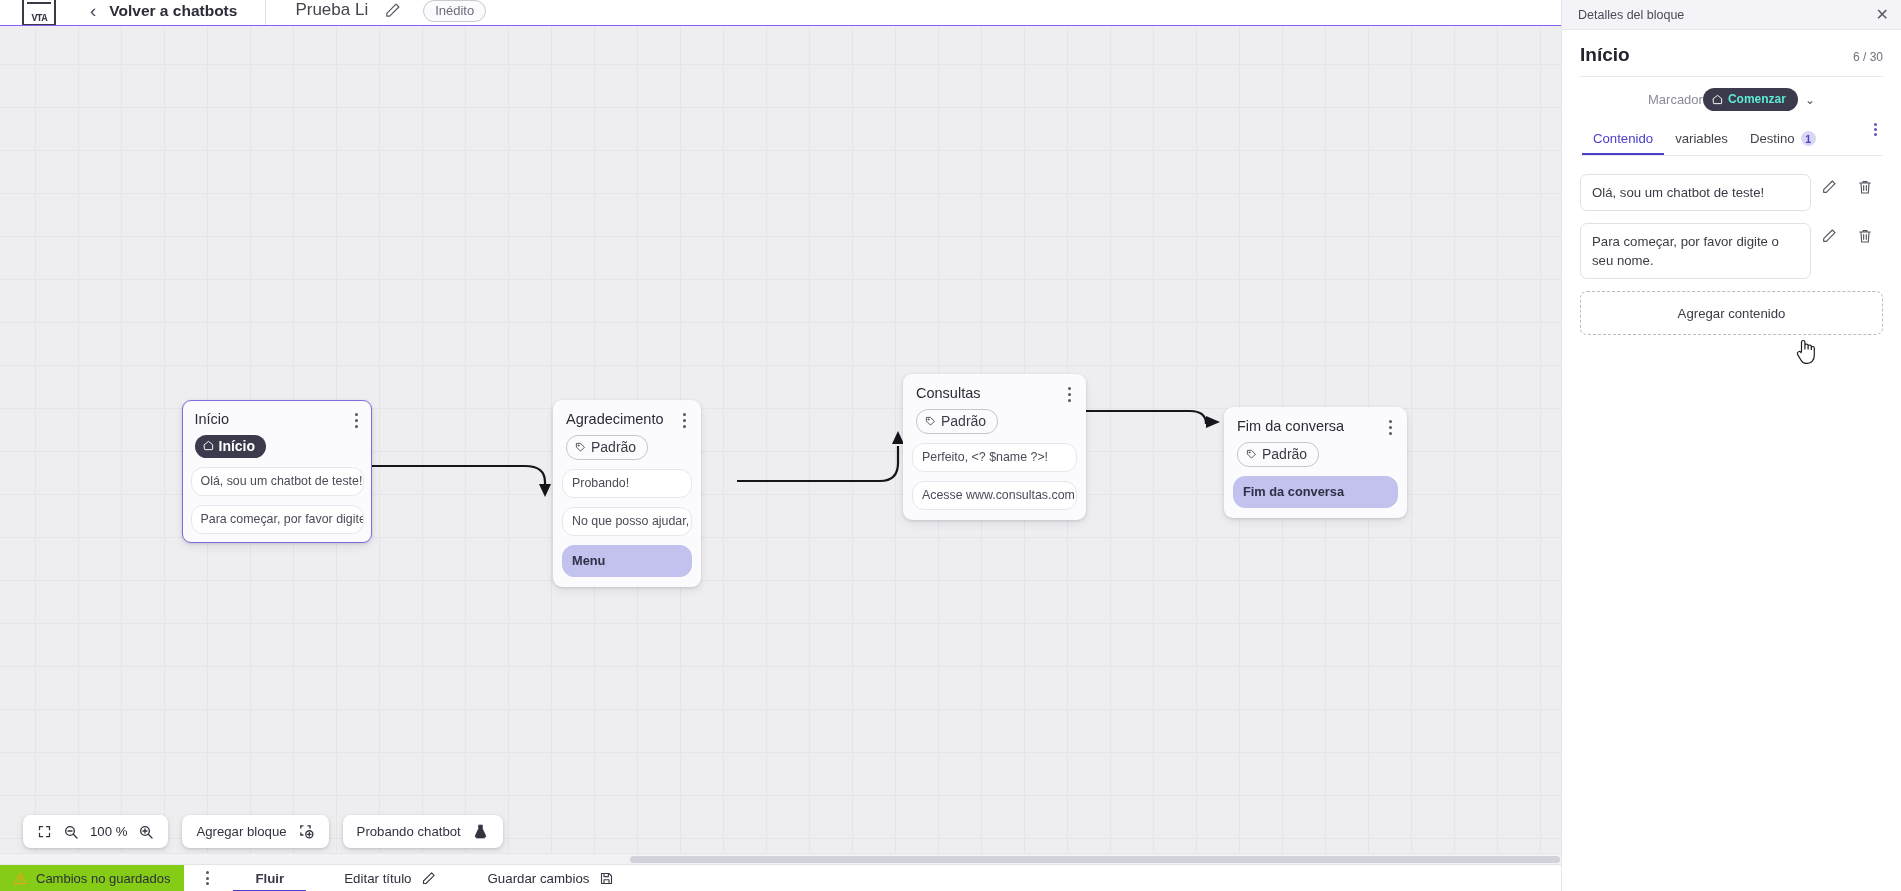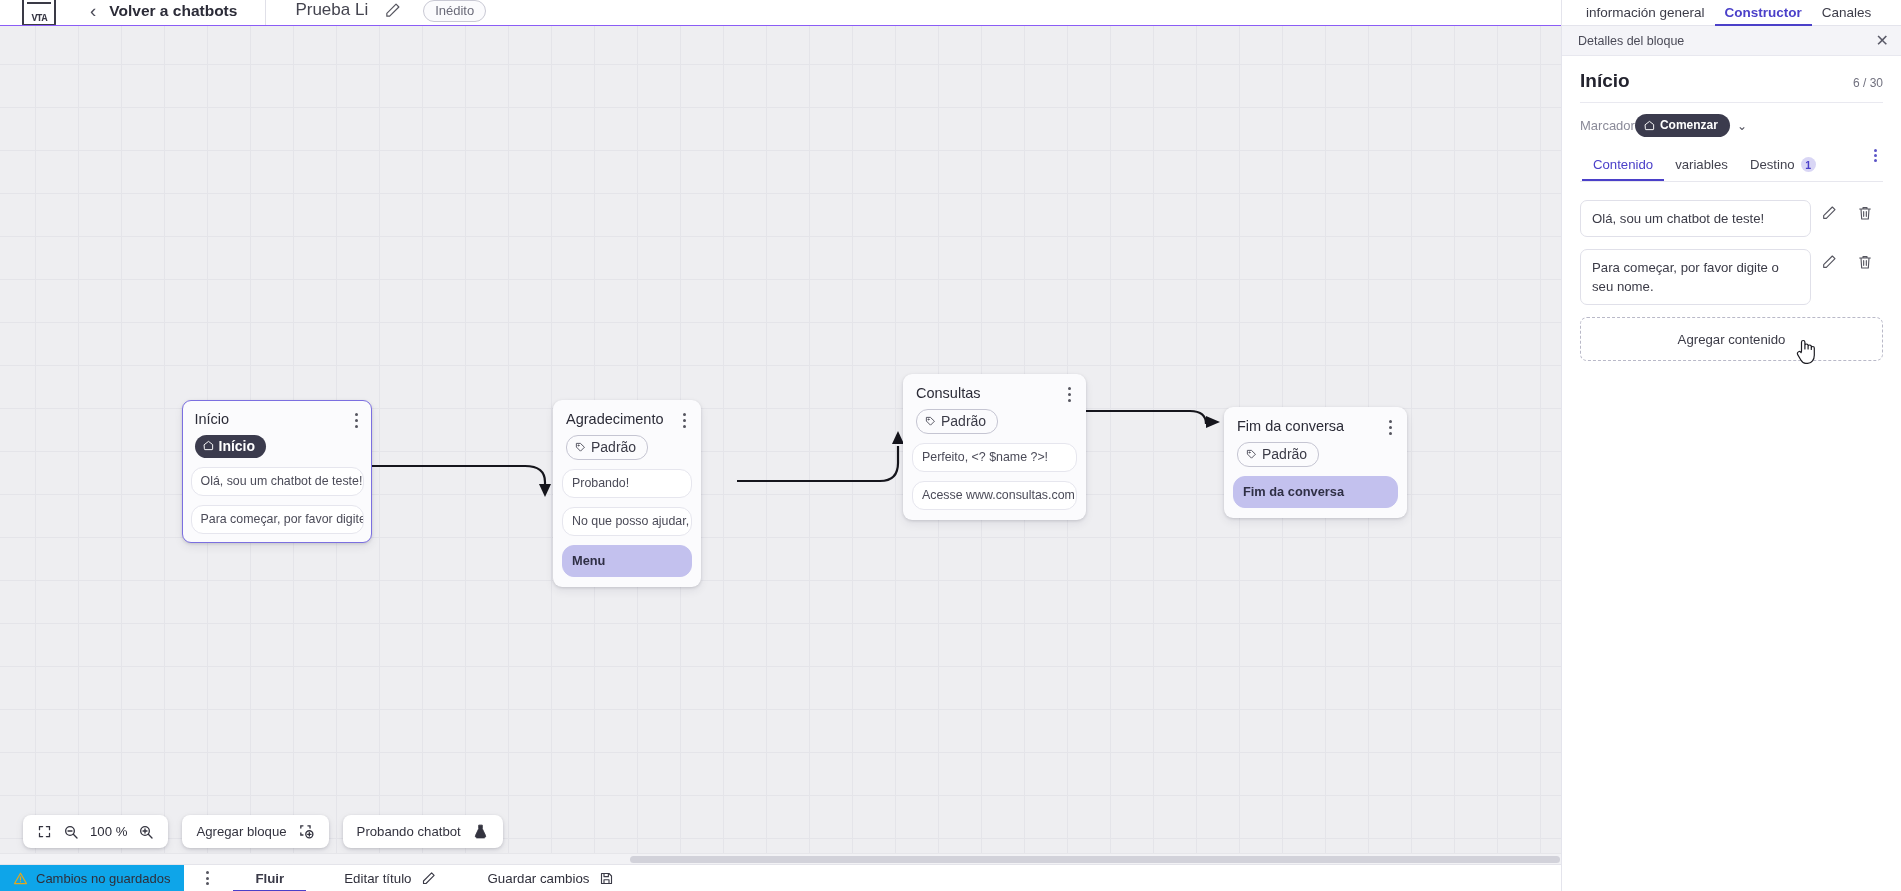--- a/index.html
+++ b/index.html
@@ -83,27 +83,27 @@
   .rp-body { padding: 0 18px; }
   .rp-titlerow {
     display: flex; align-items: baseline; justify-content: space-between;
     padding: 14px 0 10px;
   }
   .rp-title { font-size: 19px; font-weight: 700; color: #23232e; }
   .rp-count { font-size: 12px; color: #71717f; }
   .rp-hr { height: 1px; background: #e9e9f0; }
 
   .rp-markerrow {
-    display: flex; align-items: center; justify-content: flex-start;
+    display: flex; align-items: center; justify-content: center;
     padding: 11px 0 12px;
   }
   .rp-marker-lbl { font-size: 13px; color: #8b8b99; }
   .marker-right { display: flex; align-items: center; gap: 7px; }
   .badge-start {
-    background: #3b3b4d; color: #ffffff; border-radius: 13px;
+    background: #3b3b4d; color: #5eead4; border-radius: 13px;
     font-size: 12px; font-weight: 700;
     padding: 4px 12px 5px 9px; display: flex; align-items: center; gap: 5px;
   }
   .chev-sm { font-size: 12px; color: #53535f; }
 
   .rp-tabs2 {
     display: flex; align-items: flex-start; gap: 0;
     border-bottom: 1px solid #e7e7ee; padding-left: 2px;
     justify-content: space-between;
   }
@@ -207,21 +207,21 @@
     background: #d2d2da; border-radius: 4px;
   }
 
   
   .bottombar {
     position: absolute; left: 0; bottom: 0; width: 1561px; height: 27px;
     background: #fff; border-top: 1px solid #e4e4ea;
     display: flex; align-items: center;
   }
   .unsaved {
-    background: #0ea5e9; height: 27px; display: flex; align-items: center;
+    background: #84cc16; height: 27px; display: flex; align-items: center;
     gap: 8px; padding: 0 14px 0 13px; font-size: 13px; color: #2f2f3b;
   }
   .bb-kebab { display: flex; flex-direction: column; gap: 2.5px; margin: 0 24px 0 22px; }
   .bb-kebab i { width: 3px; height: 3px; border-radius: 50%; background: #55555f; display: block; }
   .bb-item {
     font-size: 13.3px; color: #2f2f3b; display: flex; align-items: center;
     gap: 9px; height: 27px; padding: 0 14px; white-space: nowrap;
   }
   .bb-item.active { color: #3a3a48; font-weight: 700; box-shadow: inset 0 -2px 0 #4b40c9; padding: 0 22px; }
   .sp24 { width: 24px; }
@@ -431,25 +431,20 @@
         <svg width="15" height="15" viewBox="0 0 24 24" fill="none" stroke="#3b3b47" stroke-width="1.8" stroke-linejoin="round">
           <path d="M4 4h12l4 4v12H4z"></path>
             <path d="M8 4v5h7V4M8 20v-6h8v6"></path>
         </svg>
       </span>
     </div>
   </div>
 
   <div class="rightpanel">
 
-    <div class="rp-tabs">
-      <div class="rp-tab">información general</div>
-      <div class="rp-tab active">Constructor</div>
-      <div class="rp-tab">Canales</div>
-    </div>
 
     <div class="rp-subbar">
       <div class="t">Detalles del bloque</div>
       <div class="close-x">✕</div>
     </div>
 
     <div class="rp-body">
 
       <div class="rp-titlerow">
         <div class="rp-title">Início</div>

